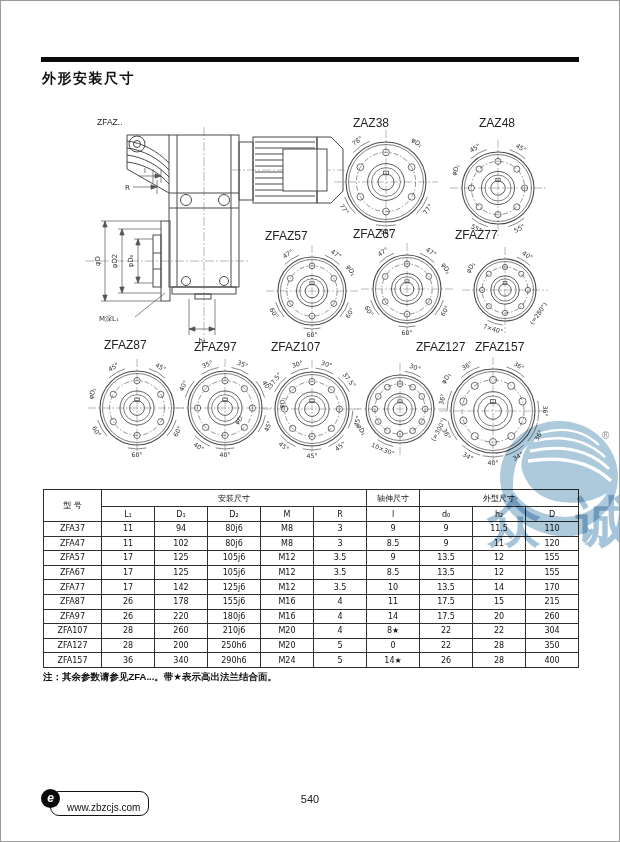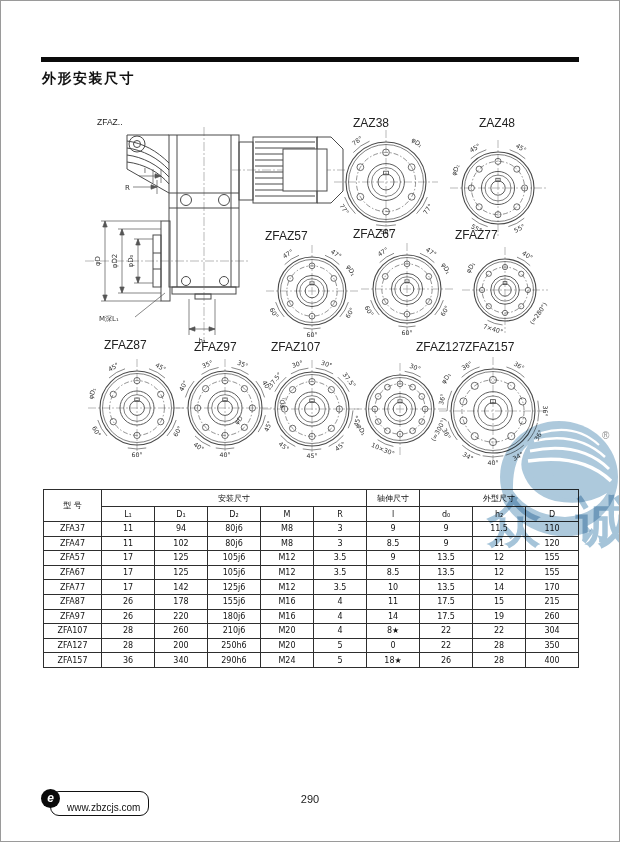--- a/index.html
+++ b/index.html
@@ -421,21 +421,21 @@
           <circle cx="-25.16" cy="4.6218170199821106e-15" r="2.89" fill="none" stroke="#4a4a4a" stroke-width="0.8"></circle>
           <circle cx="-21.789199159216476" cy="-12.580000000000004" r="2.89" fill="none" stroke="#4a4a4a" stroke-width="0.8"></circle>
           <circle cx="-12.58000000000001" cy="-21.78919915921647" r="2.89" fill="none" stroke="#4a4a4a" stroke-width="0.8"></circle>
           <text x="15.048886306329424" y="-39.34647531457997" text-anchor="middle" class="ann" transform="rotate(20 15.048886306329424 -41.34647531457997)">30°</text>
           <path d="M4.631035049395604,-37.71675376237024 A38,38 0 0 1 20.696283330571028,-31.869481581926113" fill="none" stroke="#555" stroke-width="0.7"></path>
           <text x="-38.84969408579279" y="22.65674876257919" text-anchor="middle" class="ann" transform="rotate(62 -38.84969408579279 20.65674876257919)">φD₁</text>
           <text x="-17.192169653528037" y="42.502213551907374" text-anchor="middle" class="ann" transform="rotate(23 -17.192169653528037 40.502213551907374)">10×30°</text>
           <path d="M-6.598630751343358,37.42269461446391 A38,38 0 0 1 -22.335839587113973,30.74264578624801" fill="none" stroke="#555" stroke-width="0.7"></path>
           <text x="38.84969408579279" y="22.656748762579184" text-anchor="middle" class="ann" transform="rotate(-62 38.84969408579279 20.656748762579184)">(=300°)</text>
         </svg>
-        <div class="flange-label" style="left: 464px; top: 339px;">ZFAZ157</div>
+        <div class="flange-label" style="left: 474px; top: 339px;">ZFAZ157</div>
         <svg width="136" height="136" viewBox="-68 -68 136 136" style="left: 424px; top: 342px;">
           <line x1="-54" y1="0" x2="54" y2="0" class="cl"></line>
           <line x1="0" y1="-54" x2="0" y2="54" class="cl"></line>
           <circle cx="0" cy="0" r="42" fill="none" stroke="#4a4a4a" stroke-width="1.1"></circle>
           <circle cx="0" cy="0" r="39.5" fill="none" stroke="#4a4a4a" stroke-width="0.7"></circle>
           <circle cx="0" cy="0" r="19.32" fill="none" stroke="#4a4a4a" stroke-width="0.9"></circle>
           <circle cx="0" cy="0" r="15.12" fill="none" stroke="#4a4a4a" stroke-width="0.7"></circle>
           <circle cx="0" cy="0" r="8.4" fill="none" stroke="#4a4a4a" stroke-width="0.9"></circle>
           <circle cx="0" cy="0" r="31.08" fill="none" stroke="#4a4a4a" stroke-width="0.6" stroke-dasharray="5 2 1.5 2"></circle>
           <rect x="-2.52" y="-11.34" width="5.04" height="3.78" fill="none" stroke="#4a4a4a" stroke-width="0.8"></rect>
@@ -586,21 +586,21 @@
         </tr>
         <tr>
           <td>ZFA97</td>
           <td>26</td>
           <td>220</td>
           <td>180j6</td>
           <td>M16</td>
           <td>4</td>
           <td>14</td>
           <td>17.5</td>
-          <td>19</td>
+          <td>20</td>
           <td>260</td>
         </tr>
         <tr>
           <td>ZFA107</td>
           <td>28</td>
           <td>260</td>
           <td>210j6</td>
           <td>M20</td>
           <td>4</td>
           <td>8★</td>
@@ -620,28 +620,29 @@
           <td>28</td>
           <td>350</td>
         </tr>
         <tr>
           <td>ZFA157</td>
           <td>36</td>
           <td>340</td>
           <td>290h6</td>
           <td>M24</td>
           <td>5</td>
-          <td>18★</td>
+          <td>14★</td>
           <td>26</td>
           <td>28</td>
           <td>400</td>
         </tr>
       </tbody>
   </table>
 
+  <div class="note">注：其余参数请参见ZFA...。带★表示高出法兰结合面。</div>
 
   <div class="site-badge">
     <div class="badge-pill">www.zbzcjs.com</div>
     <div class="badge-circle">e</div>
   </div>
-  <div class="page-num">290</div>
+  <div class="page-num">540</div>
 
 </div>
 
 </body></html>

